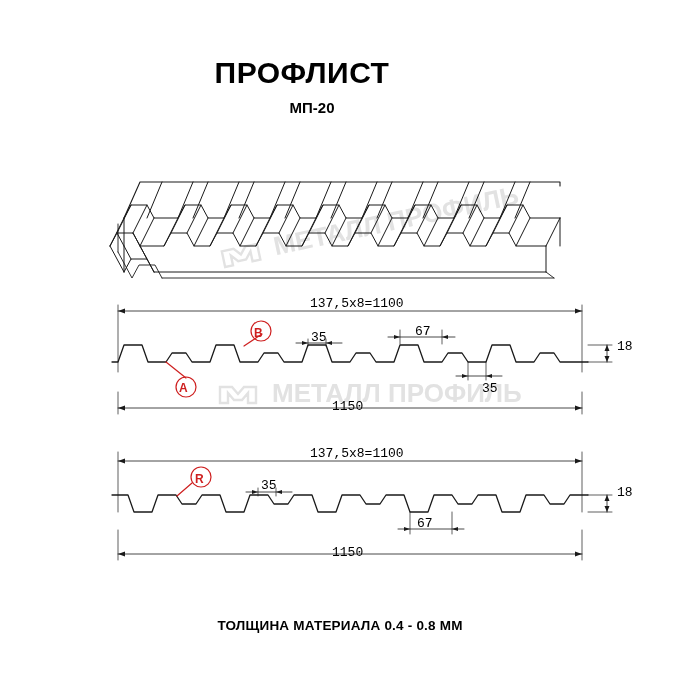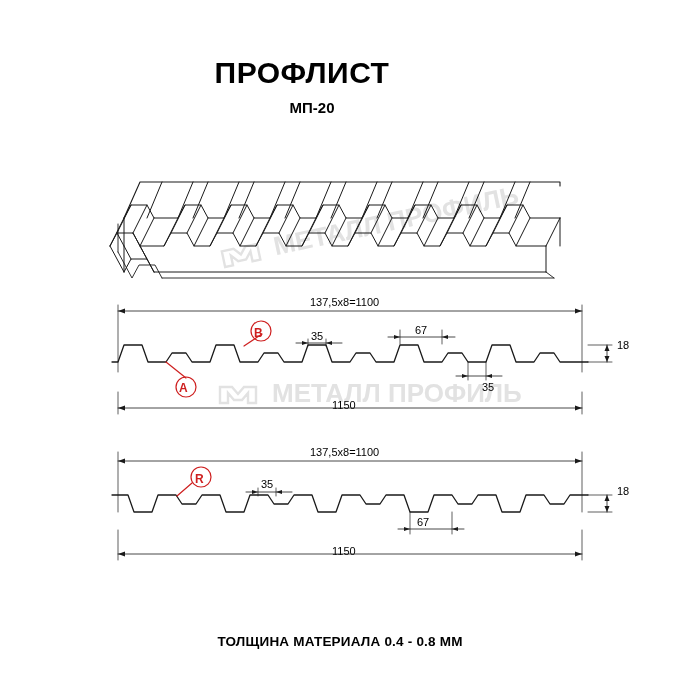--- a/index.html
+++ b/index.html
@@ -43,21 +43,20 @@
   }
   .footer-note {
     position: absolute;
     left: 0;
     top: 618px;
     width: 680px;
     text-align: center;
     font-size: 13.5px;
     font-weight: bold;
     letter-spacing: 0.2px;
-    margin-top: 16px;
   }
   .wm {
     position: absolute;
     pointer-events: none;
     user-select: none;
     color: #e2e2e2;
     font-weight: bold;
     white-space: nowrap;
   }
   .wm1 {
@@ -74,22 +73,22 @@
   }
   .wm-mark {
     display: inline-block;
     width: 46px;
     height: 26px;
     vertical-align: -5px;
     margin-right: 8px;
   }
   .dim-txt {
     position: absolute;
-    font-size: 11px;
-    font-family: Liberation Sans, sans-serif;
+    font-size: 13px;
+    font-family: Liberation Mono, monospace;
     color: #000;
     white-space: nowrap;
   }
   .callout-txt {
     position: absolute;
     font-size: 12px;
     font-weight: bold;
     color: #ce1f1f;
     white-space: nowrap;
   }

